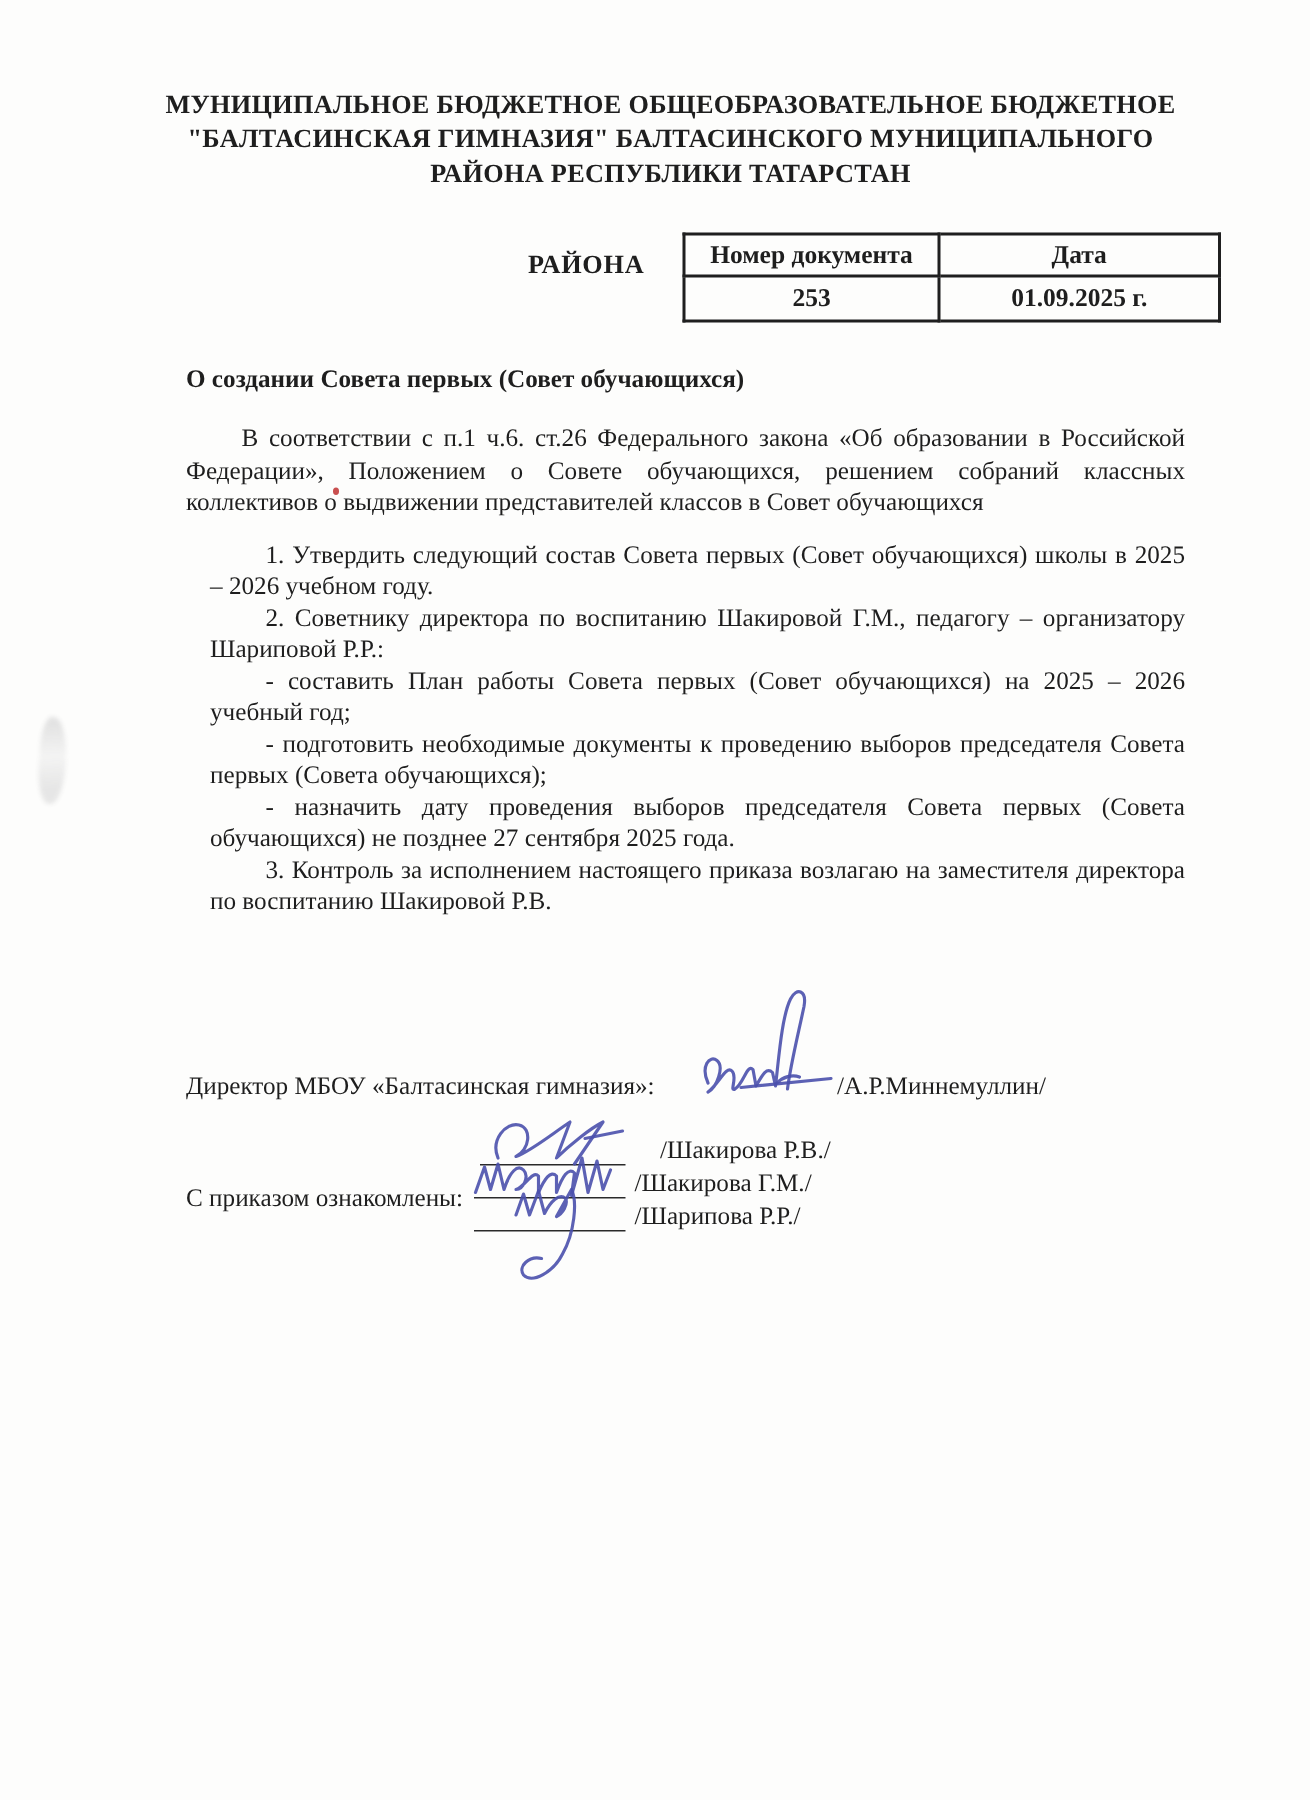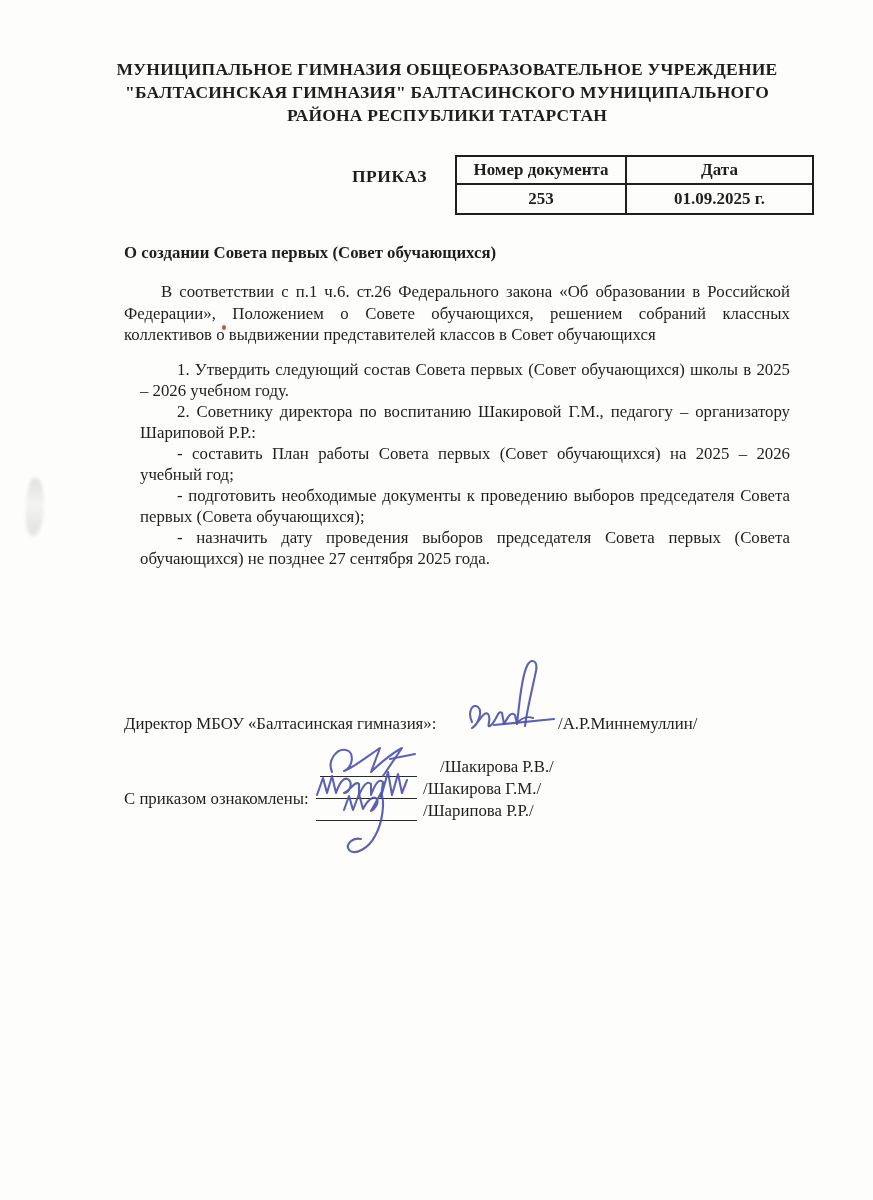--- a/index.html
+++ b/index.html
@@ -128,26 +128,26 @@
     border-radius: 50%;
     opacity: 0.85;
   }
 </style>
 </head>
 <body>
 
 <div class="page">
 
   <div class="org-header">
-    <div>МУНИЦИПАЛЬНОЕ ГИМНАЗИЯ ОБЩЕОБРАЗОВАТЕЛЬНОЕ УЧРЕЖДЕНИЕ</div>
+    <div>МУНИЦИПАЛЬНОЕ БЮДЖЕТНОЕ ОБЩЕОБРАЗОВАТЕЛЬНОЕ БЮДЖЕТНОЕ</div>
     <div>"БАЛТАСИНСКАЯ ГИМНАЗИЯ" БАЛТАСИНСКОГО МУНИЦИПАЛЬНОГО</div>
     <div>РАЙОНА РЕСПУБЛИКИ ТАТАРСТАН</div>
   </div>
 
-  <div class="order-label">ПРИКАЗ</div>
+  <div class="order-label">РАЙОНА</div>
 
   <table class="doc-table">
     <colgroup>
         <col class="c1">
         <col class="c2">
       </colgroup>
     <tbody>
         <tr class="hdr">
       <td>Номер документа</td>
       <td>Дата</td>
@@ -161,20 +161,21 @@
 
   <div class="text-block">
     <p class="subject">О создании Совета первых (Совет обучающихся)</p>
     <p class="preamble">В соответствии с п.1 ч.6. ст.26 Федерального закона «Об образовании в Российской Федерации», Положением о Совете обучающихся, решением собраний классных коллективов о выдвижении представителей классов в Совет обучающихся</p>
     <div class="items">
       <p>1. Утвердить следующий состав Совета первых (Совет обучающихся) школы в 2025 – 2026 учебном году.</p>
       <p>2. Советнику директора по воспитанию Шакировой Г.М., педагогу – организатору Шариповой Р.Р.:</p>
       <p>- составить План работы Совета первых (Совет обучающихся) на 2025 – 2026 учебный год;</p>
       <p>- подготовить необходимые документы к проведению выборов председателя Совета первых (Совета обучающихся);</p>
       <p>- назначить дату проведения выборов председателя Совета первых (Совета обучающихся) не позднее 27 сентября 2025 года.</p>
+      <p>3. Контроль за исполнением настоящего приказа возлагаю на заместителя директора по воспитанию Шакировой Р.В.</p>
     </div>
   </div>
 
   <div class="sig-abs" style="left:124px; top:714px;">Директор МБОУ «Балтасинская гимназия»:</div>
   <svg class="sig" style="left:460px; top:658px;" width="108" height="96" viewBox="0 0 108 96">
     <path d="M12,64 C7,53 13,45 18,49 C23,53 18,67 12,70 C19,65 24,52 28,56 C32,60 26,70 30,68 C36,64 38,51 42,55 L44,66 C48,59 51,53 55,57 L57,66 C59,50 61,20 67,8 C71,0 78,2 76,13 C72,32 67,52 65,68"></path>
     <path d="M34,67 L94,61"></path>
     <path d="M58,64 C62,60 68,58 73,60"></path>
   </svg>
   <div class="sig-abs" style="left:558px; top:714px;">/А.Р.Миннемуллин/</div>

